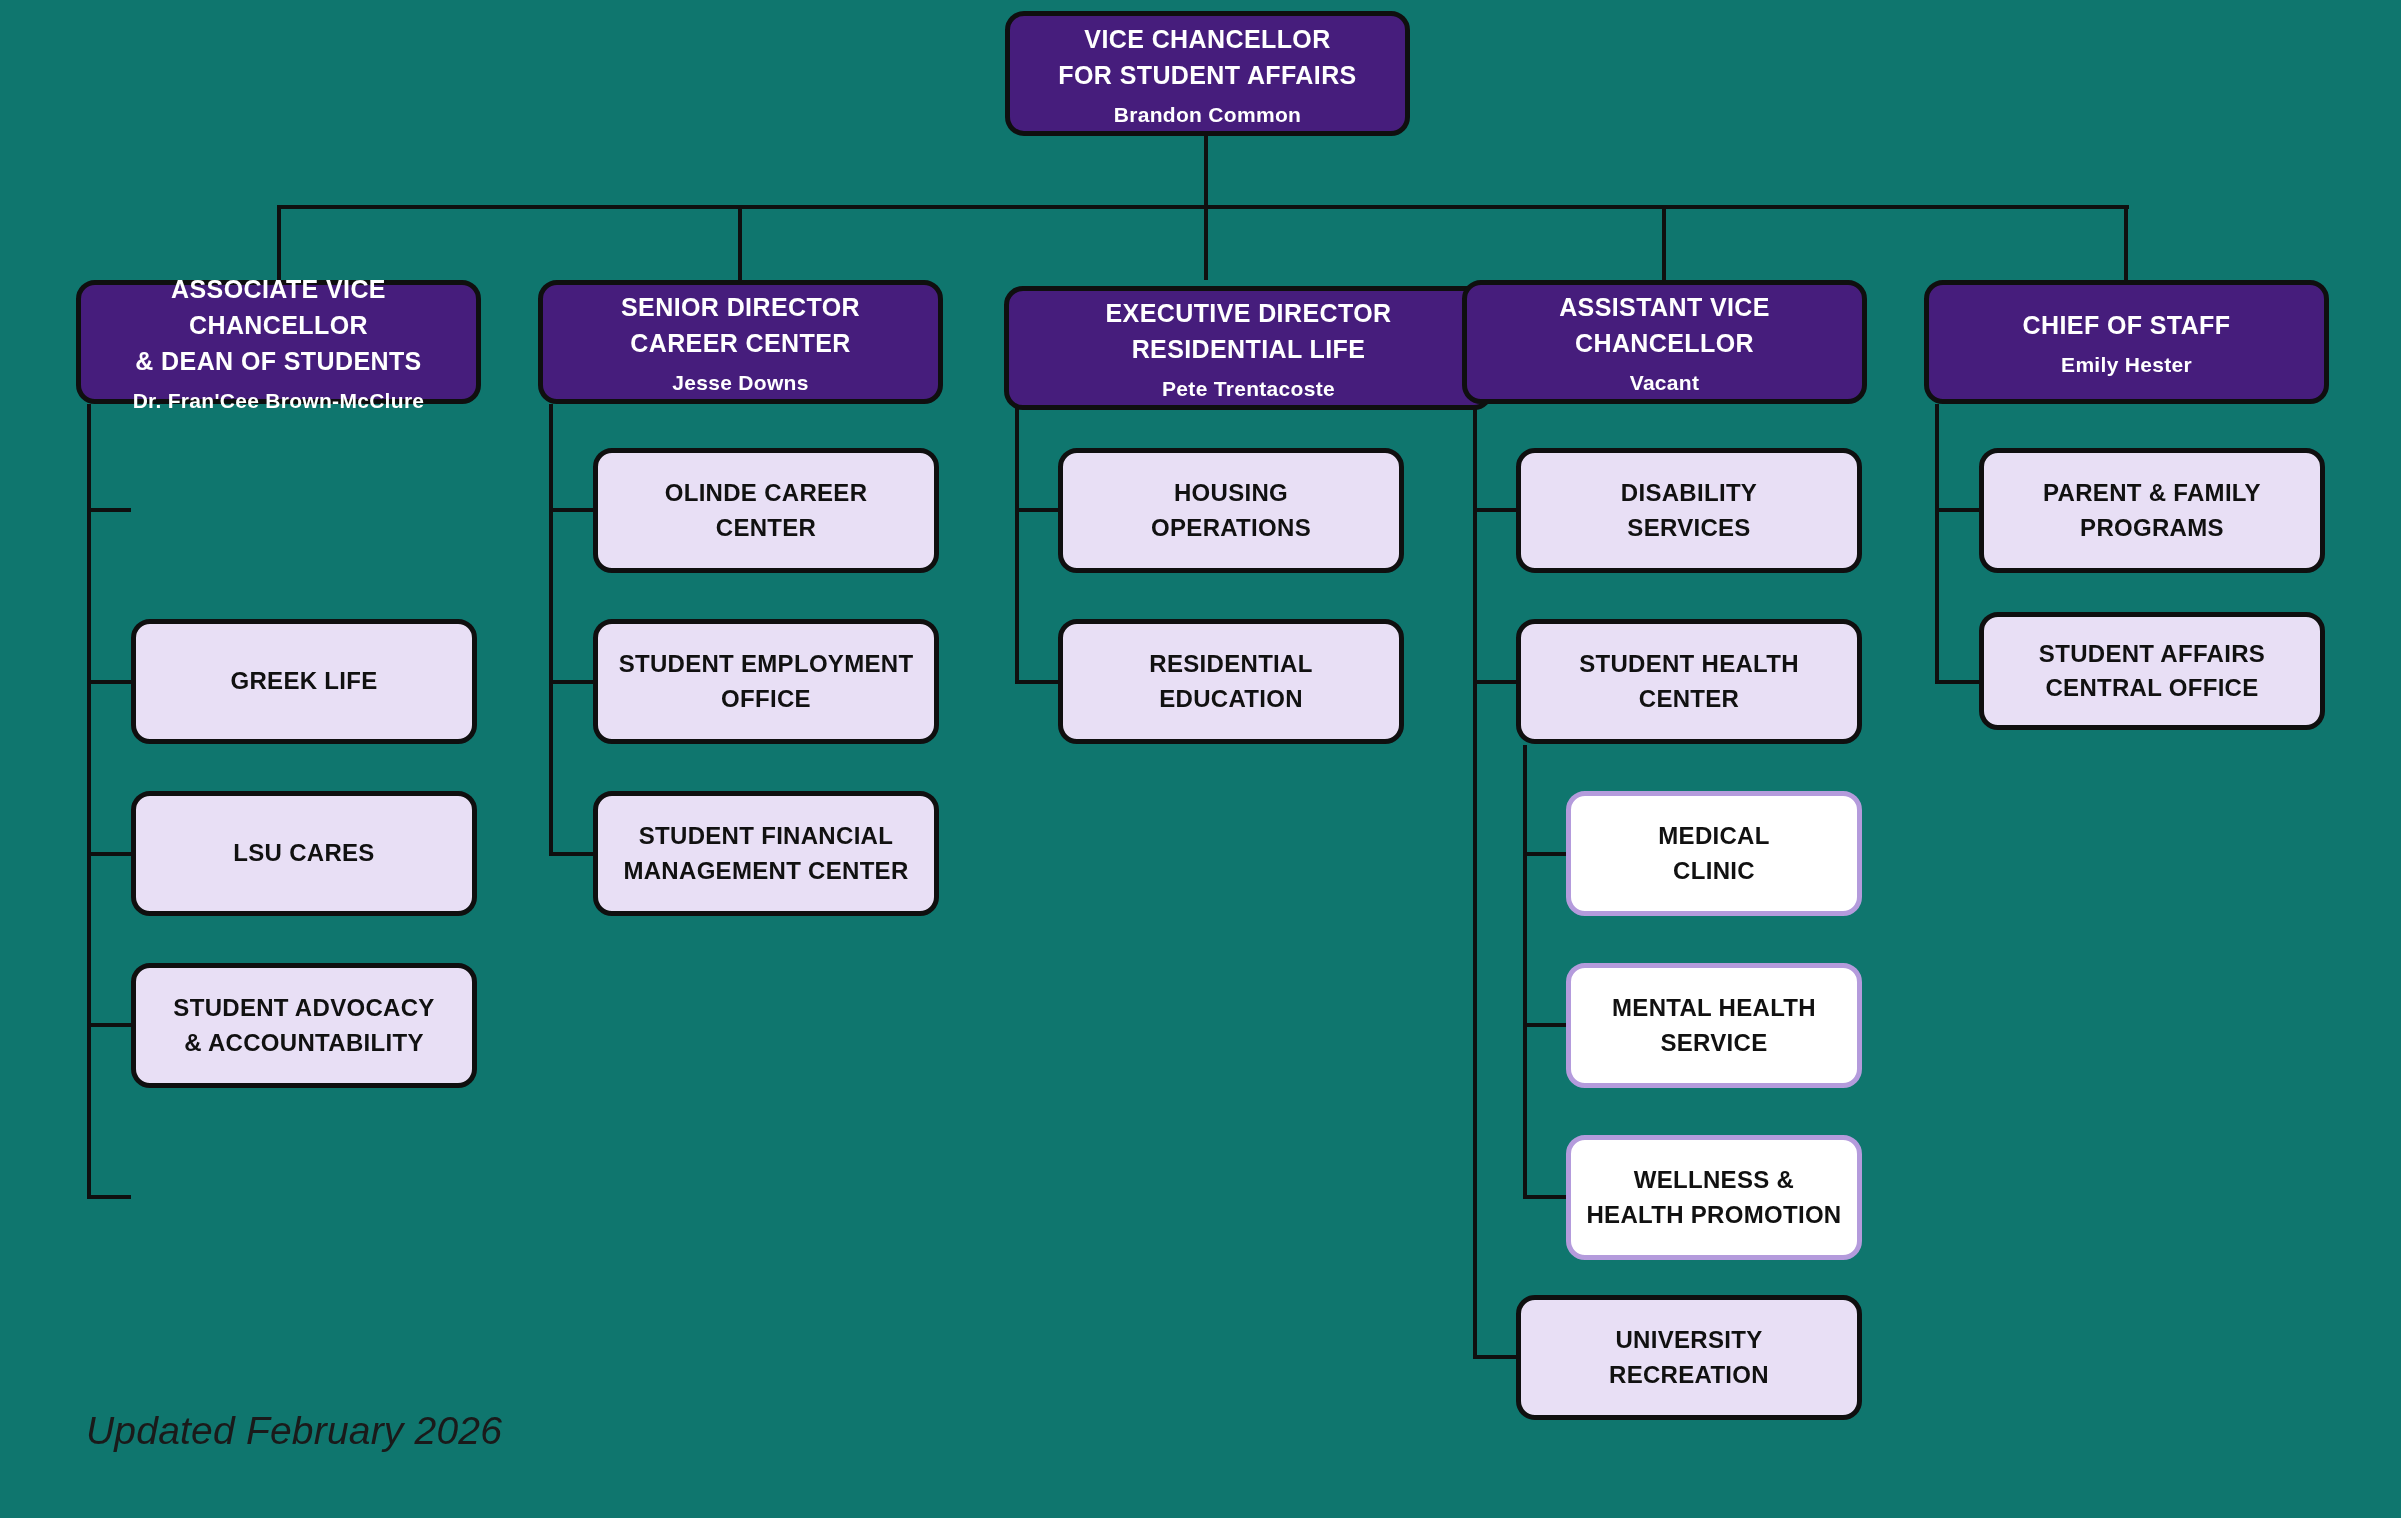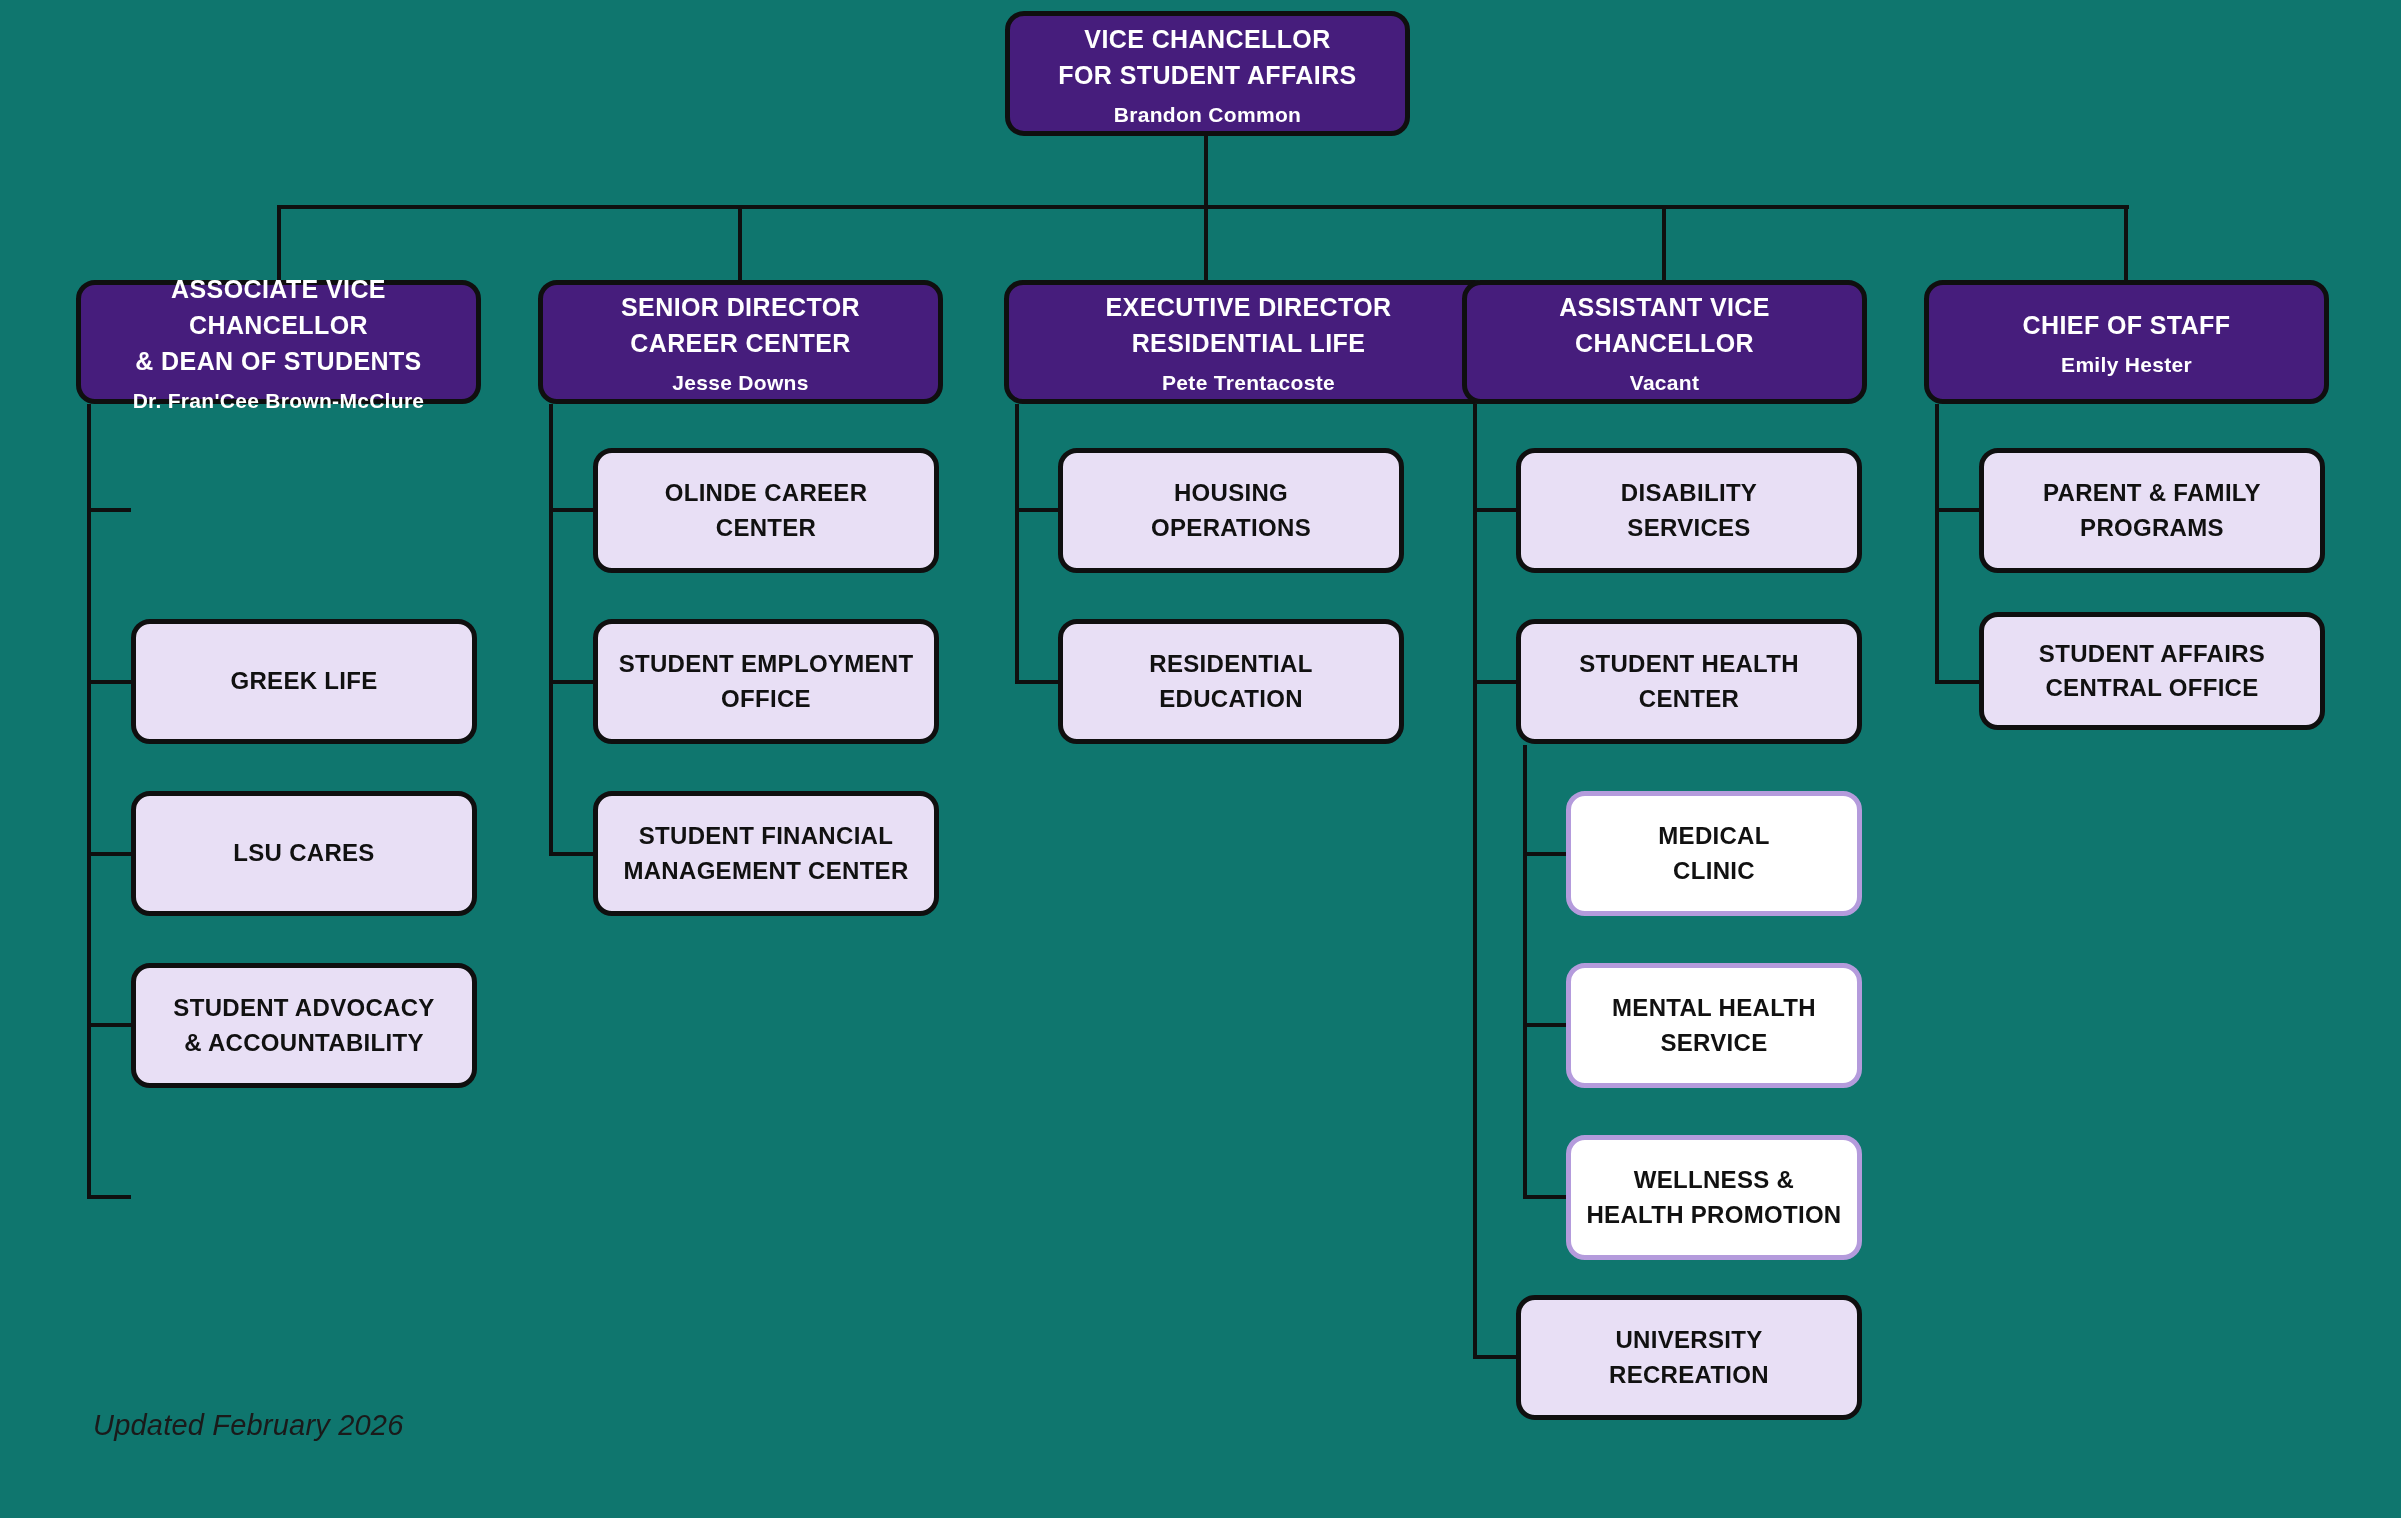--- a/index.html
+++ b/index.html
@@ -66,24 +66,23 @@
   }
   .subunit{
     background:#ffffff;
     border:5.1px solid var(--lavender);
     color:#111111;
   }
   .footnote{
     position:absolute;
     left:86px;top:1409px;
     font-style:italic;
-    font-size:29px;
+    font-size:39px;
     color:#1a1a1a;
     letter-spacing:0.2px;
-    margin-left:7px;
   }
 </style>
 </head>
 <body>
 
 <div class="canvas">
 
   <div class="vline" style="left:1204px;top:136px;height:71px"></div>
   <div class="hline" style="left:277px;top:205px;width:1852px"></div>
   <div class="vline" style="left:277px;top:207px;height:73px"></div>
@@ -132,21 +131,21 @@
   <div class="box head" style="left:76px;top:280px;width:405px;height:124px">
     <div class="title">ASSOCIATE VICE CHANCELLOR
 &amp; DEAN OF STUDENTS</div>
     <div class="name">Dr. Fran'Cee Brown-McClure</div>
   </div>
   <div class="box head" style="left:538px;top:280px;width:405px;height:124px">
     <div class="title">SENIOR DIRECTOR
 CAREER CENTER</div>
     <div class="name">Jesse Downs</div>
   </div>
-  <div class="box head" style="left:1004px;top:280px;width:489px;height:124px">
+  <div class="box head" style="left:1004px;top:286px;width:489px;height:124px">
     <div class="title">EXECUTIVE DIRECTOR
 RESIDENTIAL LIFE</div>
     <div class="name">Pete Trentacoste</div>
   </div>
   <div class="box head" style="left:1462px;top:280px;width:405px;height:124px">
     <div class="title">ASSISTANT VICE CHANCELLOR</div>
     <div class="name">Vacant</div>
   </div>
   <div class="box head" style="left:1924px;top:280px;width:405px;height:124px">
     <div class="title">CHIEF OF STAFF</div>

